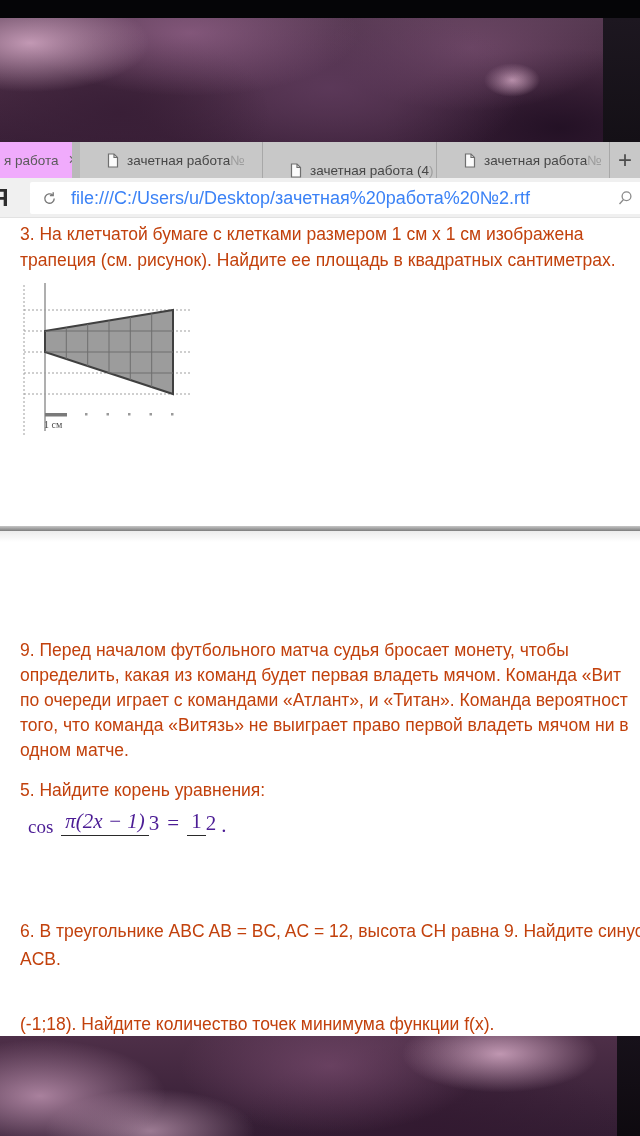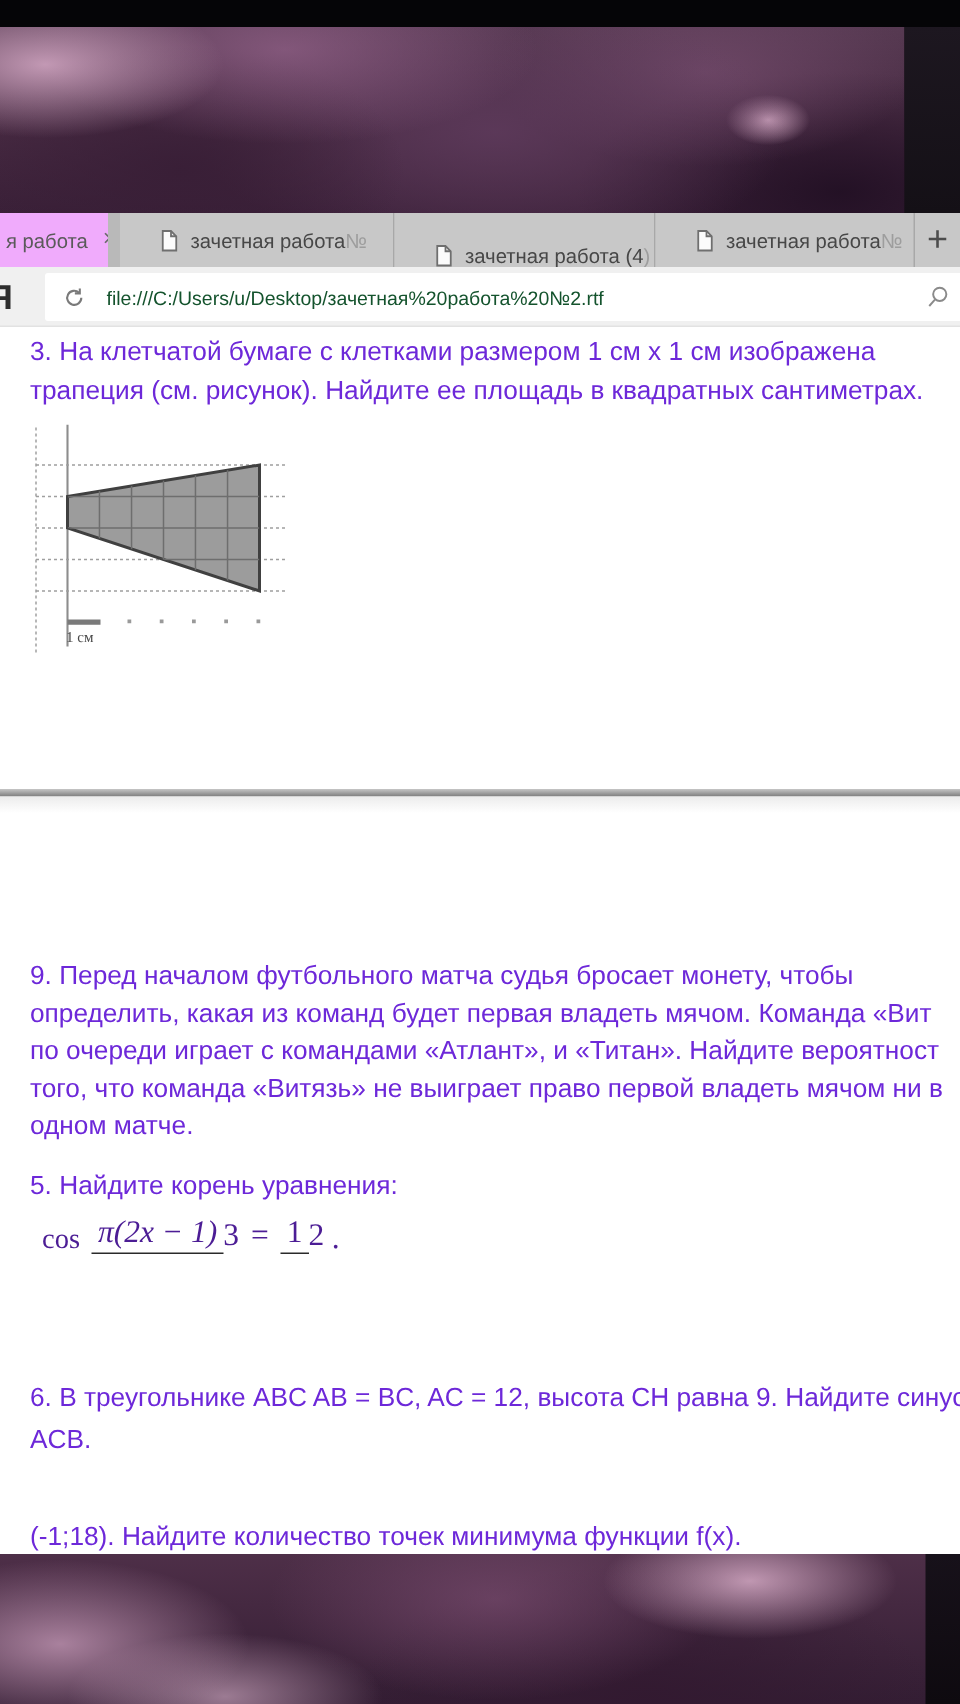--- a/index.html
+++ b/index.html
@@ -49,26 +49,26 @@
             display:flex; align-items:center; justify-content:center;
             font-size:24px; font-weight:300; color:#4c4c4c; }
 
   
   .toolbar { position:absolute; left:0; top:178px; width:640px; height:40px; background:#f0f0f0;
              border-bottom:1px solid #e2e2e2; }
   .ya { position:absolute; left:-8px; top:7px; font-size:23px; font-weight:bold; color:#2d2d2d; }
   .urlbox { position:absolute; left:30px; top:4px; width:614px; height:32px; background:#fff;
             border-radius:2px; display:flex; align-items:center; }
   .refresh { margin-left:12px; display:inline-flex; }
-  .url { margin-left:14px; font-size:13px; color:#14532d; white-space:nowrap; overflow:hidden; flex:1; }
+  .url { margin-left:14px; font-size:18px; color:#3b82f6; white-space:nowrap; overflow:hidden; flex:1; }
   .mag { margin-right:10px; display:inline-flex; flex:none; }
 
   
   .page { position:absolute; left:0; top:218px; width:640px; height:818px; background:#fff; overflow:hidden; }
-  .line { position:absolute; left:20px; white-space:nowrap; font-size:17.5px; color:#6d28d9; }
+  .line { position:absolute; left:20px; white-space:nowrap; font-size:17.5px; color:#c2410c; }
   .figure { position:absolute; left:20px; top:65px; }
   .sep-band  { position:absolute; left:0; top:308px; width:640px; height:5px;
                background:linear-gradient(180deg,#c6c6c6,#7d7d7d); }
   .sep-strip { position:absolute; left:0; top:313px; width:640px; height:11px;
                background:linear-gradient(180deg,#ececec,#ffffff); }
 
   
   .formula { position:absolute; left:28px; top:590px; display:flex; align-items:center; gap:8px;
              font-family:"Liberation Serif", serif; font-size:21px; color:#4c1d95; }
   .func { font-size:19px; margin-top:8px; }
@@ -183,21 +183,21 @@
         <rect x="151" y="130" width="2.5" height="2.5"></rect>
       </g>
       <text x="24" y="145" font-size="10" fill="#4a4a4a" font-family="Liberation Serif, serif">1 см</text>
     </svg>
 
     <div class="sep-band"></div>
     <div class="sep-strip"></div>
 
     <div class="line" style="top:422px">9. Перед началом футбольного матча судья бросает монету, чтобы</div>
     <div class="line" style="top:447px">определить, какая из команд будет первая владеть мячом. Команда «Вит</div>
-    <div class="line" style="top:472px">по очереди играет с командами «Атлант», и «Титан». Найдите вероятност</div>
+    <div class="line" style="top:472px">по очереди играет с командами «Атлант», и «Титан». Команда вероятност</div>
     <div class="line" style="top:497px">того, что команда «Витязь» не выиграет право первой владеть мячом ни в</div>
     <div class="line" style="top:522px">одном матче.</div>
 
     <div class="line" style="top:562px">5. Найдите корень уравнения:</div>
 
     <div class="formula">
       <span class="func">cos</span>
       <span class="frac">
         <span class="num num-it">π(2x − 1)</span>
         <span class="den">3</span>

